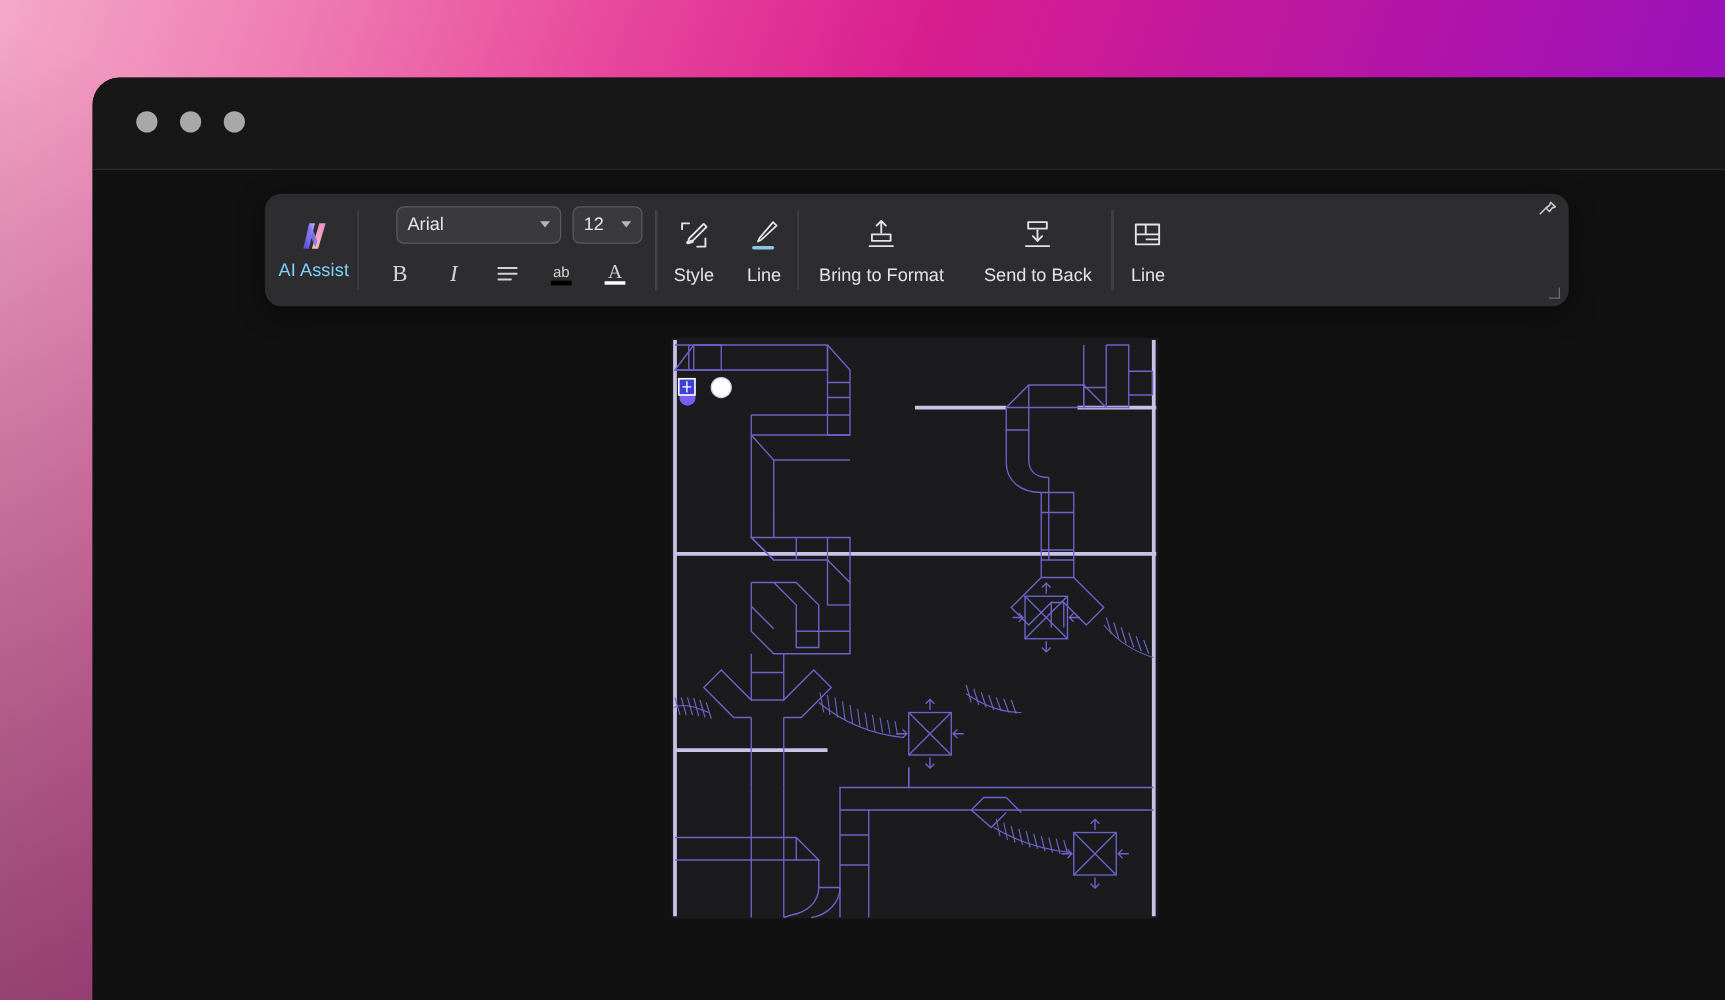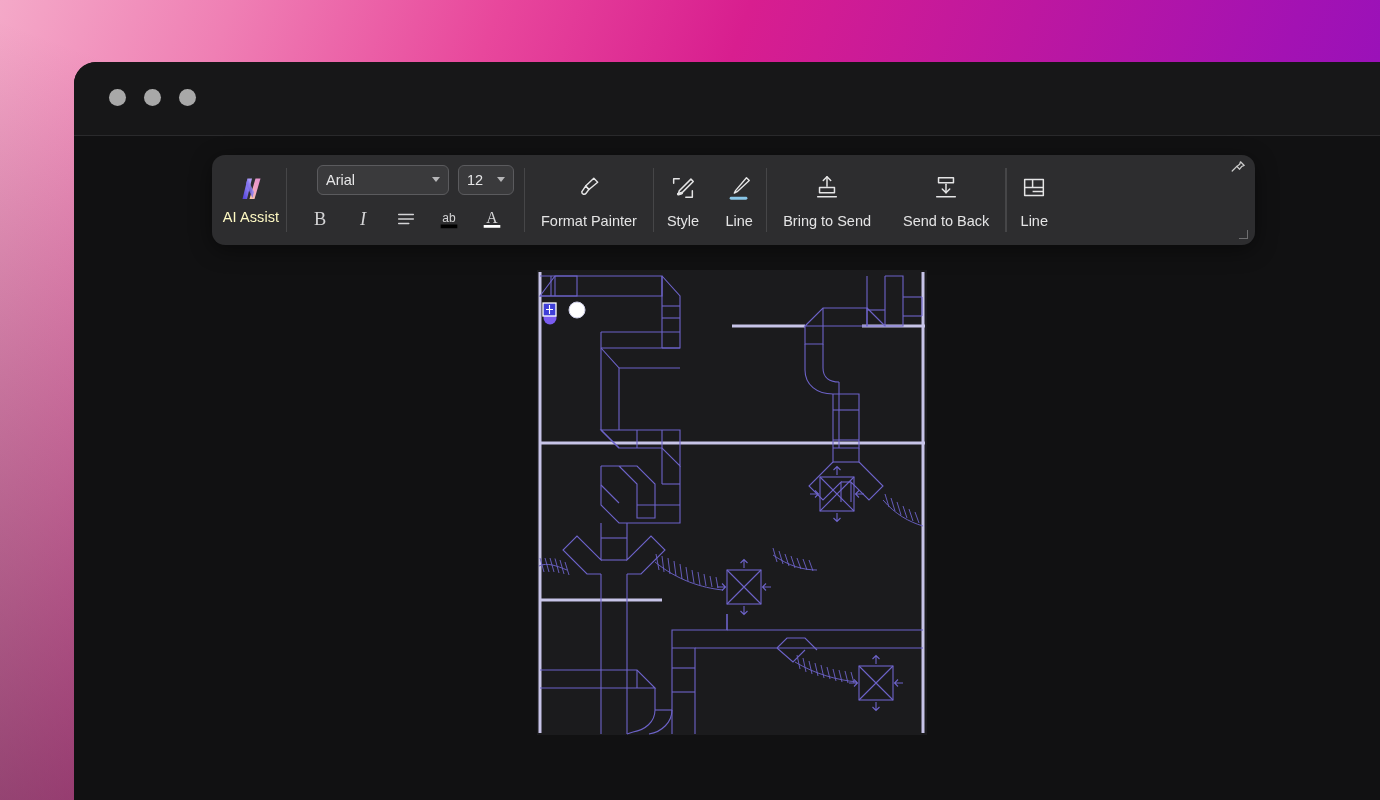--- a/index.html
+++ b/index.html
@@ -74,21 +74,21 @@
     width: 9px; height: 9px;
     border-right: 1.5px solid #6e6e70;
     border-bottom: 1.5px solid #6e6e70;
   }
   .grp { display: flex; align-items: center; padding: 0 0px; }
   .sep { width: 1px; background: #464648; margin: 13px 0; flex: 0 0 1px; }
 
   
   .ai-grp { width: 74px; flex-direction: column; justify-content: center; gap: 7px; padding-left: 4px;}
   .ai-logo { width: 30px; height: 26px; }
-  .ai-label { font-size: 14.5px; color: #fef9c3; letter-spacing: .1px; }
+  .ai-label { font-size: 14.5px; color: #7dd3fc; letter-spacing: .1px; }
 
   
   .font-grp { flex-direction: column; justify-content: center; gap: 7px; padding: 0 10px; }
   .font-row1 { display: flex; align-items: flex-start; gap: 9px; padding-left: 20px; }
   .selbox {
     height: 30px; border: 1px solid #5b5b5e; border-radius: 6px;
     background: #3a3a3c;
     display: flex; align-items: center; padding: 0 8px;
     color: #e6e6e7; font-size: 14.5px;
   }
@@ -229,29 +229,20 @@
               <text x="13" y="17" font-family="Liberation Serif, serif" font-size="17" fill="#d4d4d6" text-anchor="middle">A</text>
               <rect x="4" y="19.5" width="18" height="3" fill="#ffffff"></rect>
             </svg>
           </span>
         </div>
       </div>
     </div>
 
     <div class="sep"></div>
 
-    <div class="ibtn wide">
-      <span class="glyph">
-        <svg viewBox="0 0 30 30" width="29" height="29" fill="none" stroke="#e4e4e5" stroke-width="1.5" stroke-linejoin="round" stroke-linecap="round">
-          <path d="M20.5 5.5 L24.5 9.5 L15.5 17 L12 13.5 Z"></path>
-          <path d="M12 13.5 L15.5 17 L12.5 21 C11 23 8 22 8 19.5 Z"></path>
-        </svg>
-      </span>
-      <span class="lab">Format Painter</span>
-    </div>
 
     <div class="sep"></div>
 
     <div class="ibtn">
       <span class="glyph">
         <svg viewBox="0 0 30 30" width="28" height="28" fill="none" stroke="#e4e4e5" stroke-width="1.6" stroke-linecap="round" stroke-linejoin="round">
           <path d="M5 10 V5 H11"></path>
           <path d="M25 18 V25 H18"></path>
           <path d="M23.5 5.5 L26 8 L13.5 20.5 L10 21.5 L11 18 Z"></path>
           <path d="M10 21.5 L13.5 20.5" stroke-width="3"></path>
@@ -275,21 +266,21 @@
 
     <div class="ibtn wide">
       <span class="glyph">
         <svg viewBox="0 0 30 30" width="28" height="28" fill="none" stroke="#e4e4e5" stroke-width="1.6" stroke-linecap="round" stroke-linejoin="round">
           <path d="M15 3 V13"></path>
           <path d="M11 7 L15 3 L19 7"></path>
           <rect x="7" y="14.5" width="16" height="5.5"></rect>
           <path d="M5 24.5 H25"></path>
         </svg>
       </span>
-      <span class="lab">Bring to Send</span>
+      <span class="lab">Bring to Format</span>
     </div>
 
     <div class="ibtn wide">
       <span class="glyph">
         <svg viewBox="0 0 30 30" width="28" height="28" fill="none" stroke="#e4e4e5" stroke-width="1.6" stroke-linecap="round" stroke-linejoin="round">
           <rect x="7" y="4" width="16" height="5.5"></rect>
           <path d="M15 11 V20"></path>
           <path d="M11 16 L15 20 L19 16"></path>
           <path d="M5 24.5 H25"></path>
         </svg>

